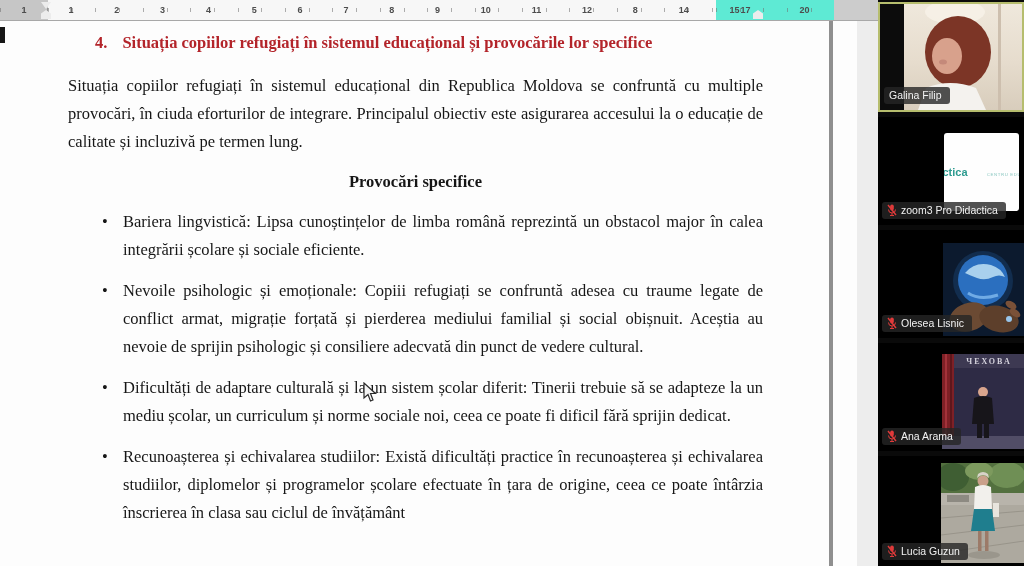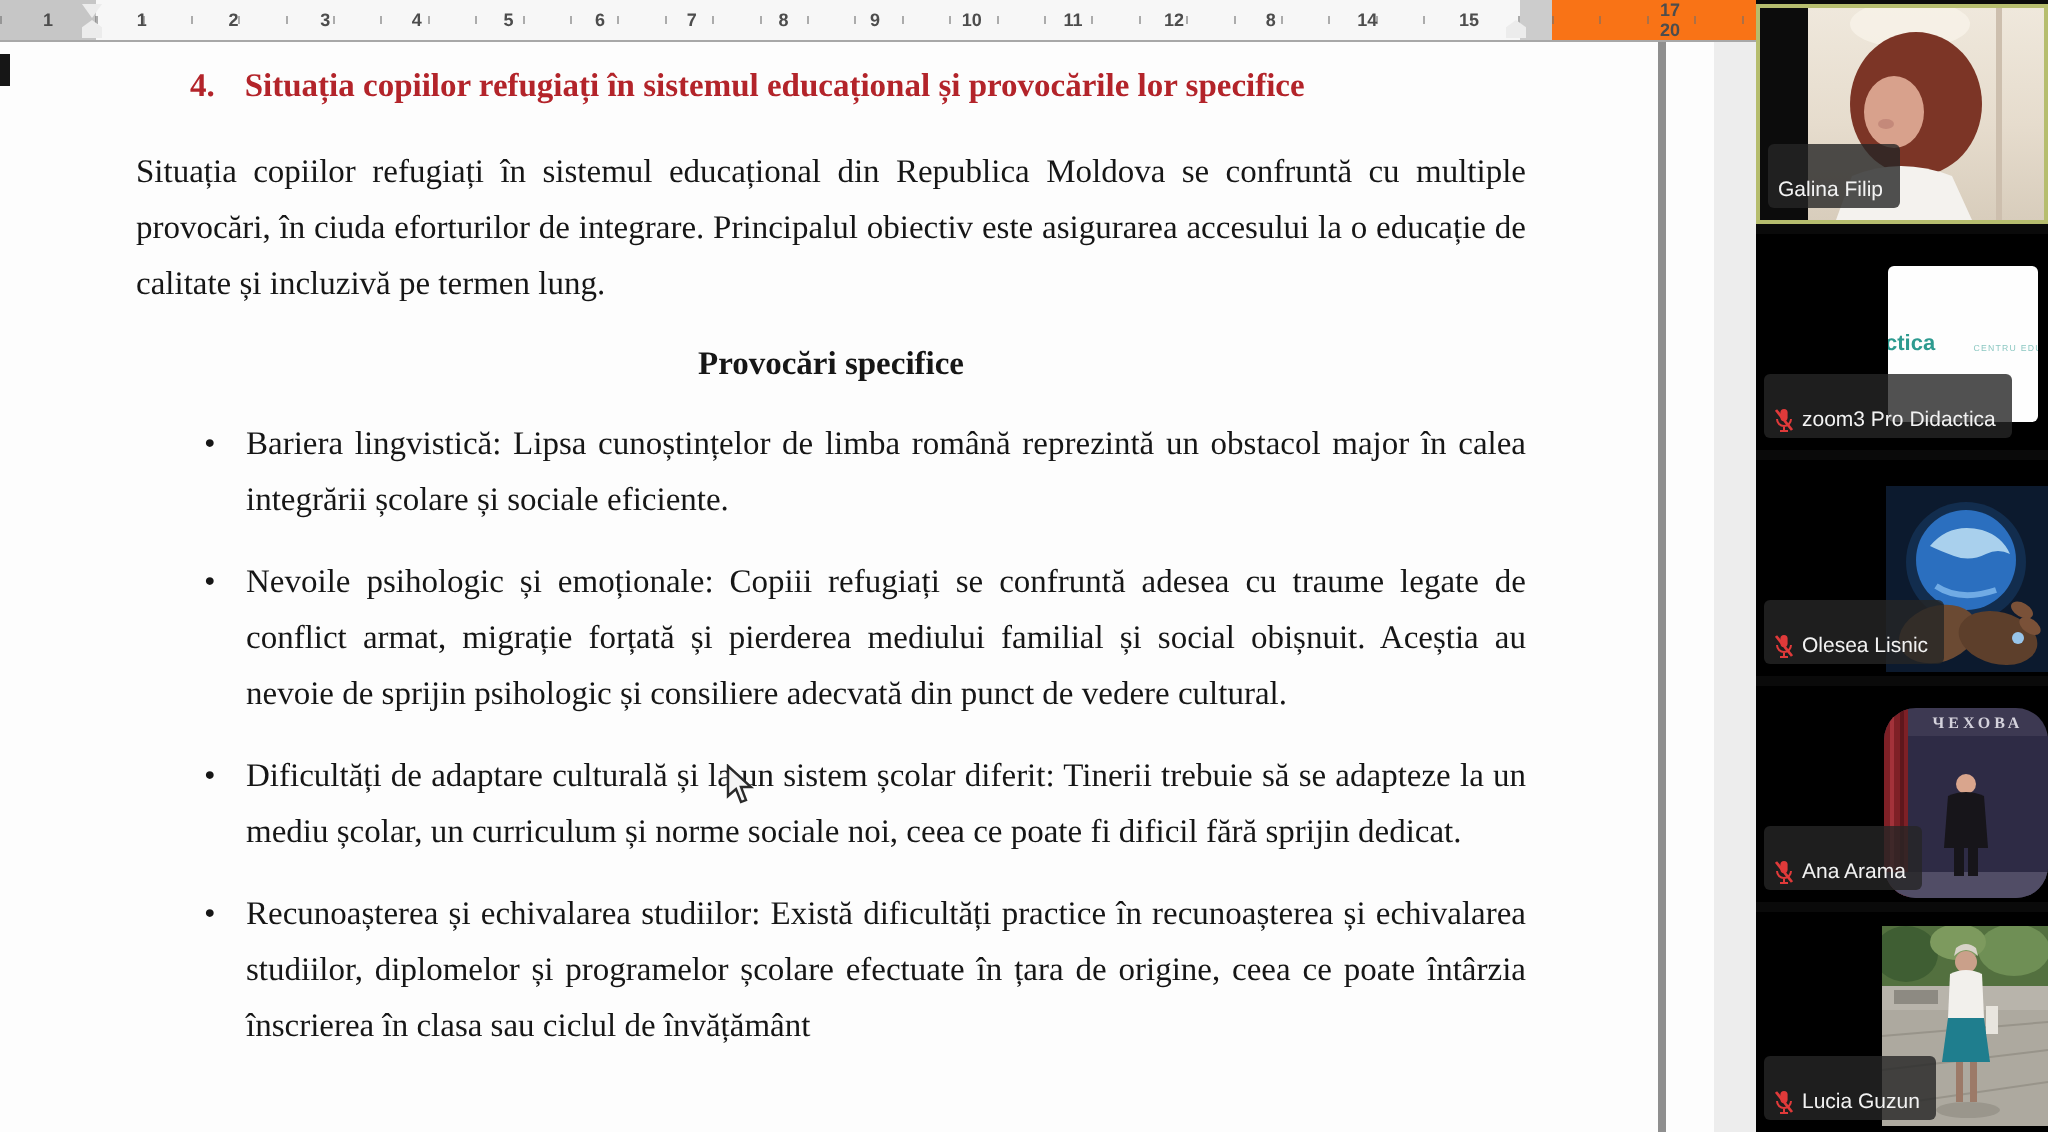--- a/index.html
+++ b/index.html
@@ -8,21 +8,21 @@
 
   
   .doc-area{position:absolute;left:0;top:0;width:878px;height:566px;background:#fdfdfd;}
 
   .ruler{position:absolute;left:0;top:0;width:878px;height:20px;background:#cccccc;
          border-bottom:1px solid #a8a8a8;font-size:9px;font-weight:bold;color:#4d4d4d;}
   .ruler-seg{position:absolute;top:0;height:20px;display:flex;align-items:center;
              justify-content:space-around;}
   .ruler-left{left:0;width:48px;background:#c6c6c6;}
   .ruler-main{left:48px;width:712px;background:#f7f7f7;}
-  .ruler-right{left:776px;width:118px;background:#f97316;flex-direction:column;}
+  .ruler-right{left:716px;width:118px;background:#5eead4;}
   .ruler-ticks{position:absolute;left:0;right:0;top:8px;height:4px;opacity:.55;
     background:repeating-linear-gradient(to right,#6e6e6e 0 1px,transparent 1px 23.7px);}
   .ruler-seg span{position:relative;z-index:2;}
   .indent-marker{position:absolute;background:#ececec;outline:1px solid #9a9a9a;z-index:3;}
   .im-firstline{left:41px;top:2px;width:10px;height:7px;
     clip-path:polygon(0 0,100% 0,50% 100%);}
   .im-hanging{left:41px;top:10px;width:10px;height:9px;
     clip-path:polygon(50% 0,100% 40%,100% 100%,0 100%,0 40%);}
   .im-right{left:753px;top:10px;width:10px;height:9px;
     clip-path:polygon(50% 0,100% 40%,100% 100%,0 100%,0 40%);}
@@ -45,21 +45,21 @@
 
   
   .cursor{position:absolute;left:363px;top:382px;z-index:9;}
 
   
   .sidebar{position:absolute;left:878px;top:0;width:146px;height:566px;background:#0a0a0a;}
   .tile{position:absolute;left:0;width:146px;background:#000;box-sizing:border-box;overflow:hidden;}
   .tile-active{border:2px solid #b6bd6e;}
   .avatar-box{position:absolute;overflow:hidden;}
   .name-label{position:absolute;left:4px;bottom:6px;display:flex;align-items:center;gap:4px;
-    background:rgba(38,38,38,.8);border-radius:3px;padding:17px 8px 3px 5px;
+    background:rgba(38,38,38,.8);border-radius:3px;padding:2px 8px 3px 5px;
     color:#f2f2f2;font-size:10.5px;white-space:nowrap;z-index:5;}
   .mic{flex:0 0 auto;}
 
   
   .video-galina{position:absolute;inset:0;background:linear-gradient(180deg,#efe8dc 0%,#e6dccd 55%,#d8cdbc 100%);}
   .pillarbox{position:absolute;left:0;top:0;width:24px;height:100%;background:#0c0c0c;}
 
   
   .logo-card{position:absolute;inset:0;background:#fefefe;border-radius:3px;
     display:flex;flex-direction:row;align-items:center;justify-content:center;}
@@ -203,21 +203,21 @@
         <svg class="mic" width="10" height="12" viewBox="0 0 10 12">
           <rect x="3.2" y="0.5" width="3.6" height="6" rx="1.8" fill="#e03a3a"></rect>
           <path d="M1.5 5.5 a3.5 3.5 0 0 0 7 0 M5 9 v2.5 M3 11.5 h4" stroke="#e03a3a" stroke-width="1" fill="none"></path>
           <line x1="1" y1="1" x2="9" y2="11" stroke="#e03a3a" stroke-width="1.4"></line>
         </svg>
         <span>Olesea Lisnic</span>
       </div>
     </div>
 
     <div class="tile" style="top:343px;height:108px;">
-      <div class="avatar-box" style="left:64px;top:11px;right:0;bottom:2px;border-radius:16px;">
+      <div class="avatar-box" style="left:64px;top:11px;right:0;bottom:2px;">
         <svg class="art" viewBox="0 0 82 95" preserveAspectRatio="none">
           <rect width="82" height="95" fill="#3d3952"></rect>
           <rect x="0" y="0" width="12" height="95" fill="#7e2026"></rect>
           <rect x="3" y="0" width="2" height="95" fill="#a3323a"></rect>
           <rect x="8" y="0" width="2" height="95" fill="#5e171c"></rect>
           <rect x="12" y="14" width="70" height="68" fill="#2e2b45"></rect>
           <text x="47" y="10" font-size="8" letter-spacing="2" fill="#d4d2dc" font-family="Liberation Serif, serif" font-weight="bold" text-anchor="middle">ЧЕХОВА</text>
           <rect x="0" y="82" width="82" height="13" fill="#514d66"></rect>
           <circle cx="41" cy="38" r="5" fill="#d9a58d"></circle>
           <rect x="37" y="43" width="8" height="9" fill="#e8a9a0"></rect>

